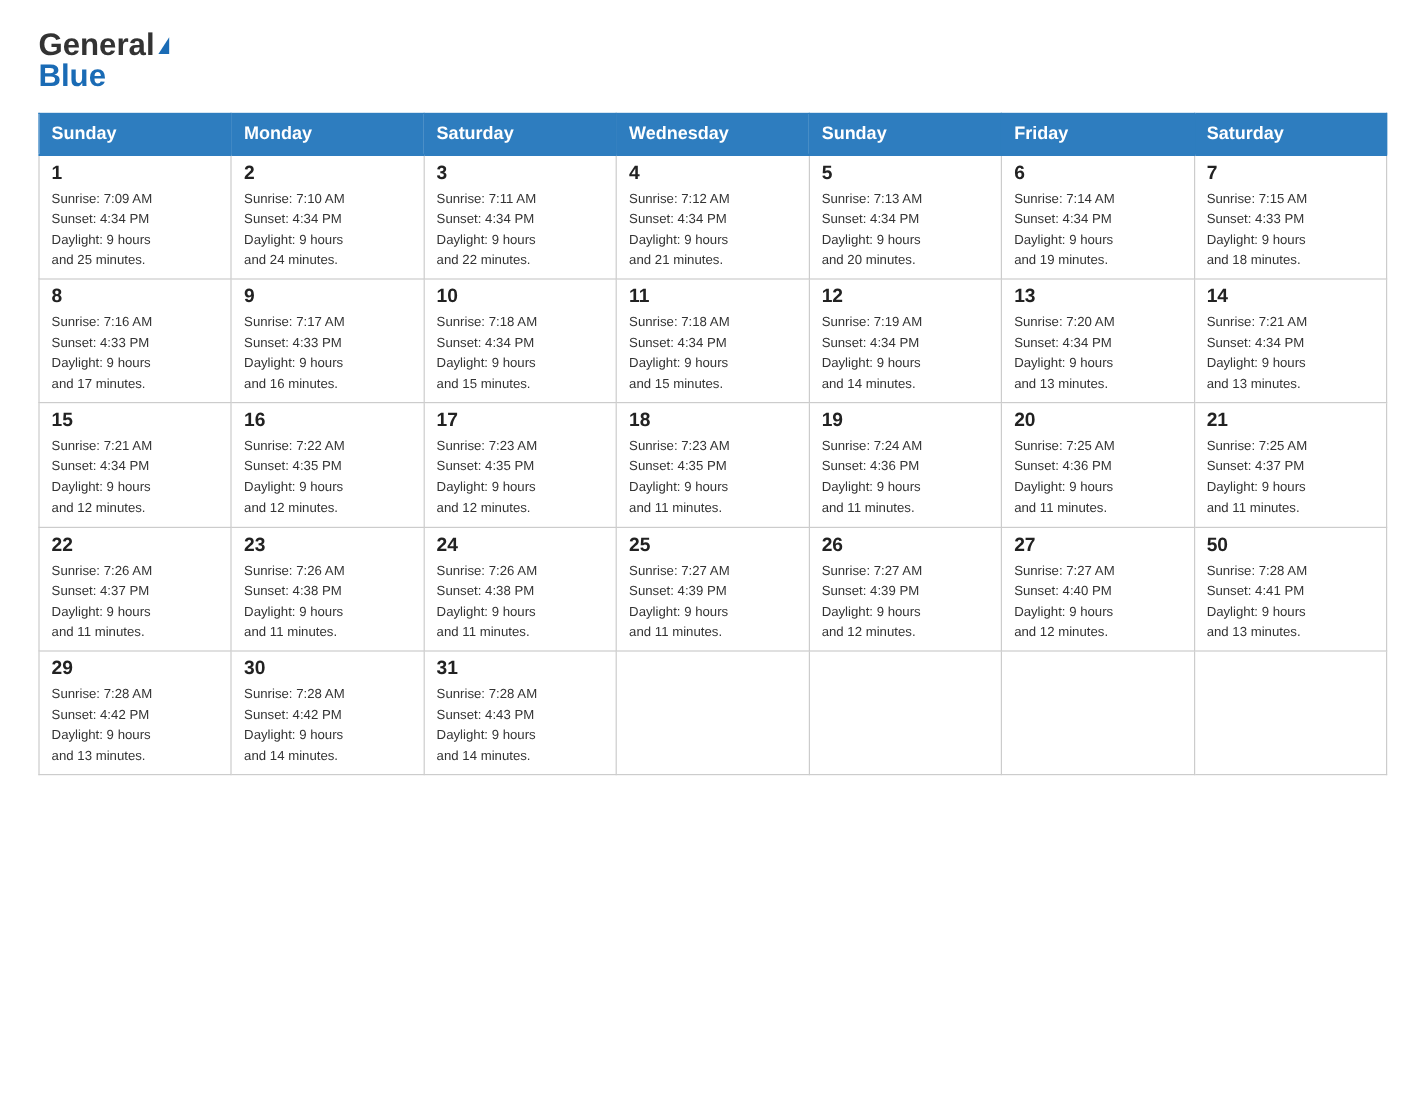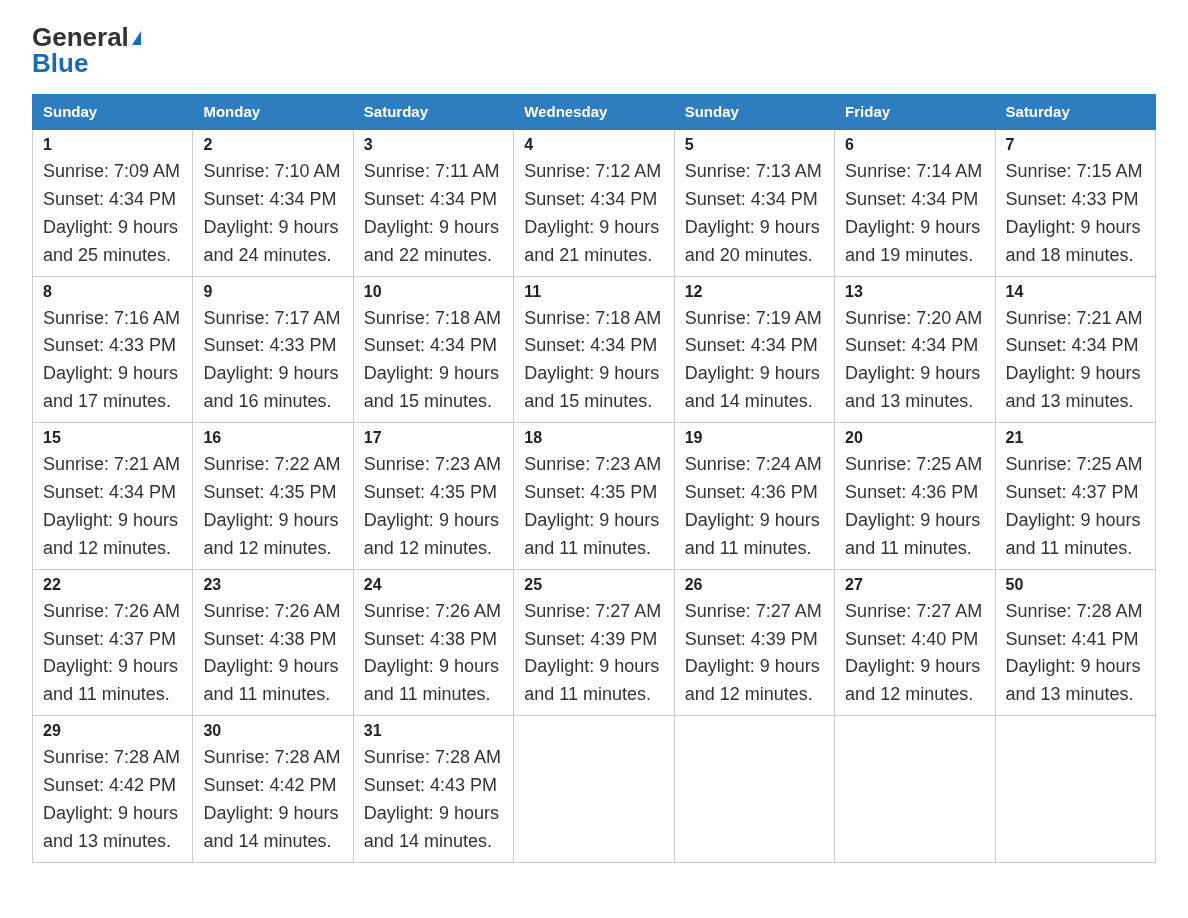--- a/index.html
+++ b/index.html
@@ -73,21 +73,21 @@
     .calendar tbody tr:first-child td {
       border-top: 2px solid #2e7dbf;
     }
     .day-num {
       font-size: 16px;
       font-weight: bold;
       color: #222;
       margin-bottom: 4px;
     }
     .day-info {
-      font-size: 18px;
+      font-size: 11px;
       color: #333;
       line-height: 1.55;
     }
     .empty {
       background: #fff;
     }
   </style>
 </head>
 <body>
 

